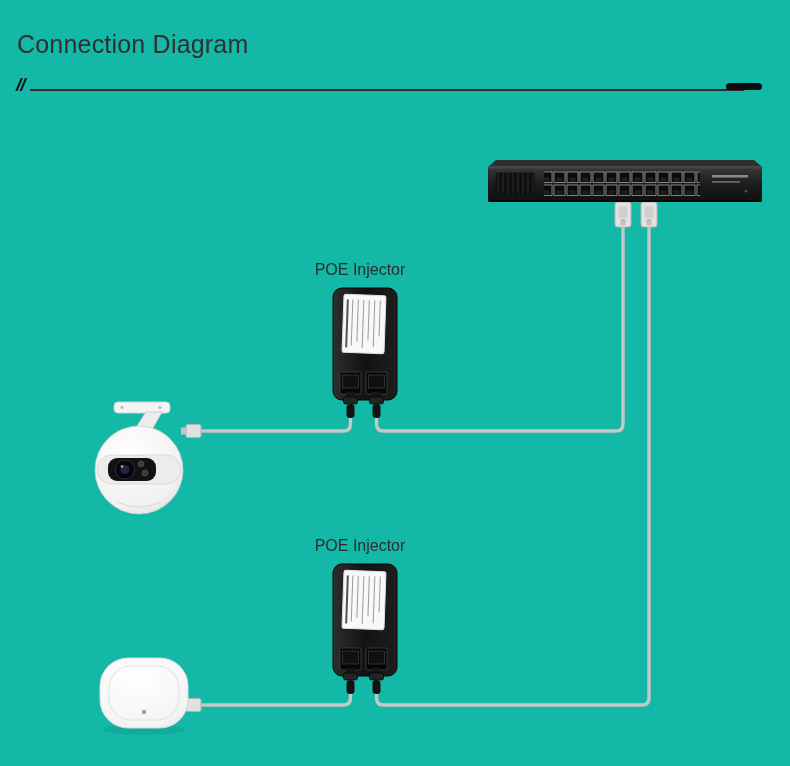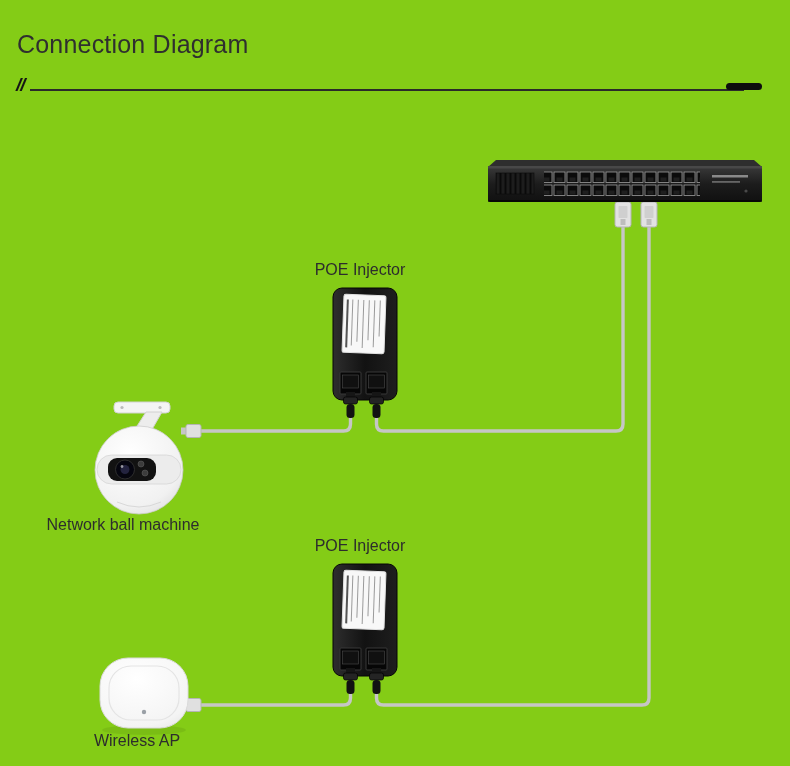--- a/index.html
+++ b/index.html
@@ -1,17 +1,17 @@
 <!DOCTYPE html>
 <html><head>
 <meta charset="utf-8">
 <style>
   html,body{margin:0;padding:0;background:#ffffff;}
   #canvas{
-    position:relative;width:790px;height:766px;background:#84cc16;
+    position:relative;width:790px;height:766px;background:#14b8a6;
     overflow:hidden;font-family:"Liberation Sans",sans-serif;
   }
   .abs{position:absolute;}
   .page-title{
     left:17px;top:30px;font-size:25px;font-weight:500;color:#2f2f2f;
     letter-spacing:.2px;
   }
   .rule-slashes{
     left:16px;top:74px;font-size:19px;font-weight:700;font-style:italic;
     color:#151515;letter-spacing:-1px;
@@ -150,21 +150,20 @@
       <rect x="9" y="57" width="84" height="29" rx="14.5" fill="#ececec" stroke="#d6d6d6" stroke-width="0.8"></rect>
       <rect x="20" y="60" width="48" height="23" rx="9" fill="#121212"></rect>
       <circle cx="37" cy="71.5" r="9.5" fill="#05050f" stroke="#2e2e2e"></circle>
       <circle cx="37" cy="71.5" r="4.5" fill="#23233f"></circle>
       <circle cx="34" cy="68.5" r="1.4" fill="#ffffff" opacity="0.55"></circle>
       <circle cx="53" cy="66" r="3" fill="#3c3c3c" stroke="#5c5c5c" stroke-width="0.6"></circle>
       <circle cx="57" cy="75" r="3" fill="#3c3c3c" stroke="#5c5c5c" stroke-width="0.6"></circle>
       <path d="M 29 104 Q 51 114 73 104" fill="none" stroke="#d8d8d8" stroke-width="1"></path>
     </svg>
   </div>
-  <div class="node-label" style="left:33px;top:516px;width:180px;">Network ball machine</div>
 
   <div class="node-label" style="left:290px;top:537px;width:140px;">POE Injector</div>
 
   <div class="abs" style="left:330px;top:562px;">
     <svg width="70" height="136" viewBox="0 0 70 136">
       <defs>
         <linearGradient id="injBody2" x1="0" y1="0" x2="1" y2="0">
           <stop offset="0" stop-color="#2e2e2e"></stop>
           <stop offset="0.5" stop-color="#121212"></stop>
           <stop offset="1" stop-color="#1e1e1e"></stop>
@@ -206,15 +205,14 @@
           <stop offset="0.75" stop-color="#f4f4f4"></stop>
           <stop offset="1" stop-color="#e3e3e3"></stop>
         </radialGradient>
       </defs>
       <ellipse cx="48" cy="80" rx="42" ry="5" fill="#000000" opacity="0.07"></ellipse>
       <rect x="4" y="8" width="88" height="70" rx="28" fill="url(#apGrad)" stroke="#dadada"></rect>
       <rect x="13" y="16" width="70" height="54" rx="22" fill="none" stroke="#e4e4e4" stroke-width="1.2"></rect>
       <circle cx="48" cy="62" r="2.2" fill="#9aa0a6"></circle>
     </svg>
   </div>
-  <div class="node-label" style="left:57px;top:732px;width:160px;">Wireless AP</div>
 
 </div>
 
 </body></html>

